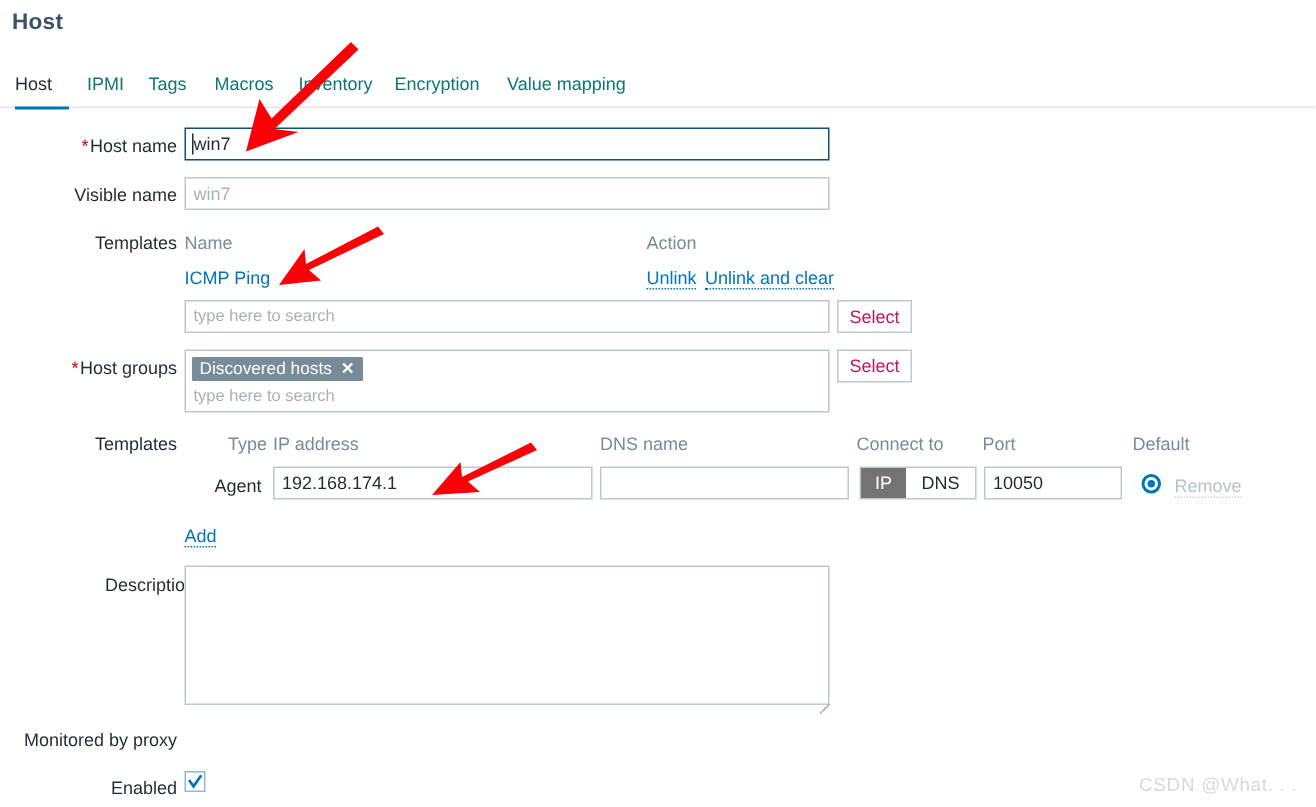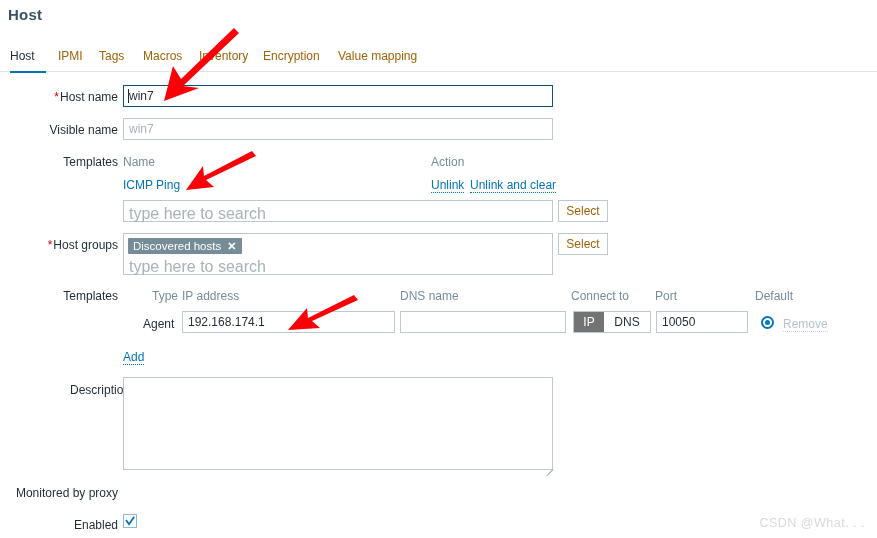--- a/index.html
+++ b/index.html
@@ -32,21 +32,21 @@
     width: 877px; height: 24px;
     border-bottom: 1px solid #dfe4e7;
     box-sizing: border-box;
   }
   .tab {
     position: absolute;
     top: 0;
     height: 23px;
     line-height: 17px;
     font-size: 12px;
-    color: #a16207;
+    color: #0f766e;
     white-space: nowrap;
     cursor: pointer;
   }
   .tab.active {
     color: #1f2c33;
     border-bottom: 2px solid #0275b8;
     font-weight: normal;
   }
 
   
@@ -92,21 +92,21 @@
 
   
   .msbox {
     position: absolute;
     box-sizing: border-box;
     border: 1px solid #bdc8cf;
     background: #fff;
   }
   .msplaceholder {
     position: absolute;
-    font-size: 16px;
+    font-size: 11px;
     color: #a7b2b9;
     white-space: nowrap;
   }
   .chip {
     position: absolute;
     background: #768d99;
     color: #ffffff;
     font-size: 11.5px;
     line-height: 16px;
     height: 16px;
@@ -119,21 +119,21 @@
     margin-left: 6px;
     font-size: 11px;
     cursor: pointer;
   }
 
   .btn {
     position: absolute;
     box-sizing: border-box;
     border: 1px solid #bdc8cf;
     background: #fff;
-    color: #a16207;
+    color: #be185d;
     font-family: "Liberation Sans", sans-serif;
     font-size: 12px;
     text-align: center;
     cursor: pointer;
     padding: 0;
   }
 
   .link {
     position: absolute;
     color: #0275b8;

